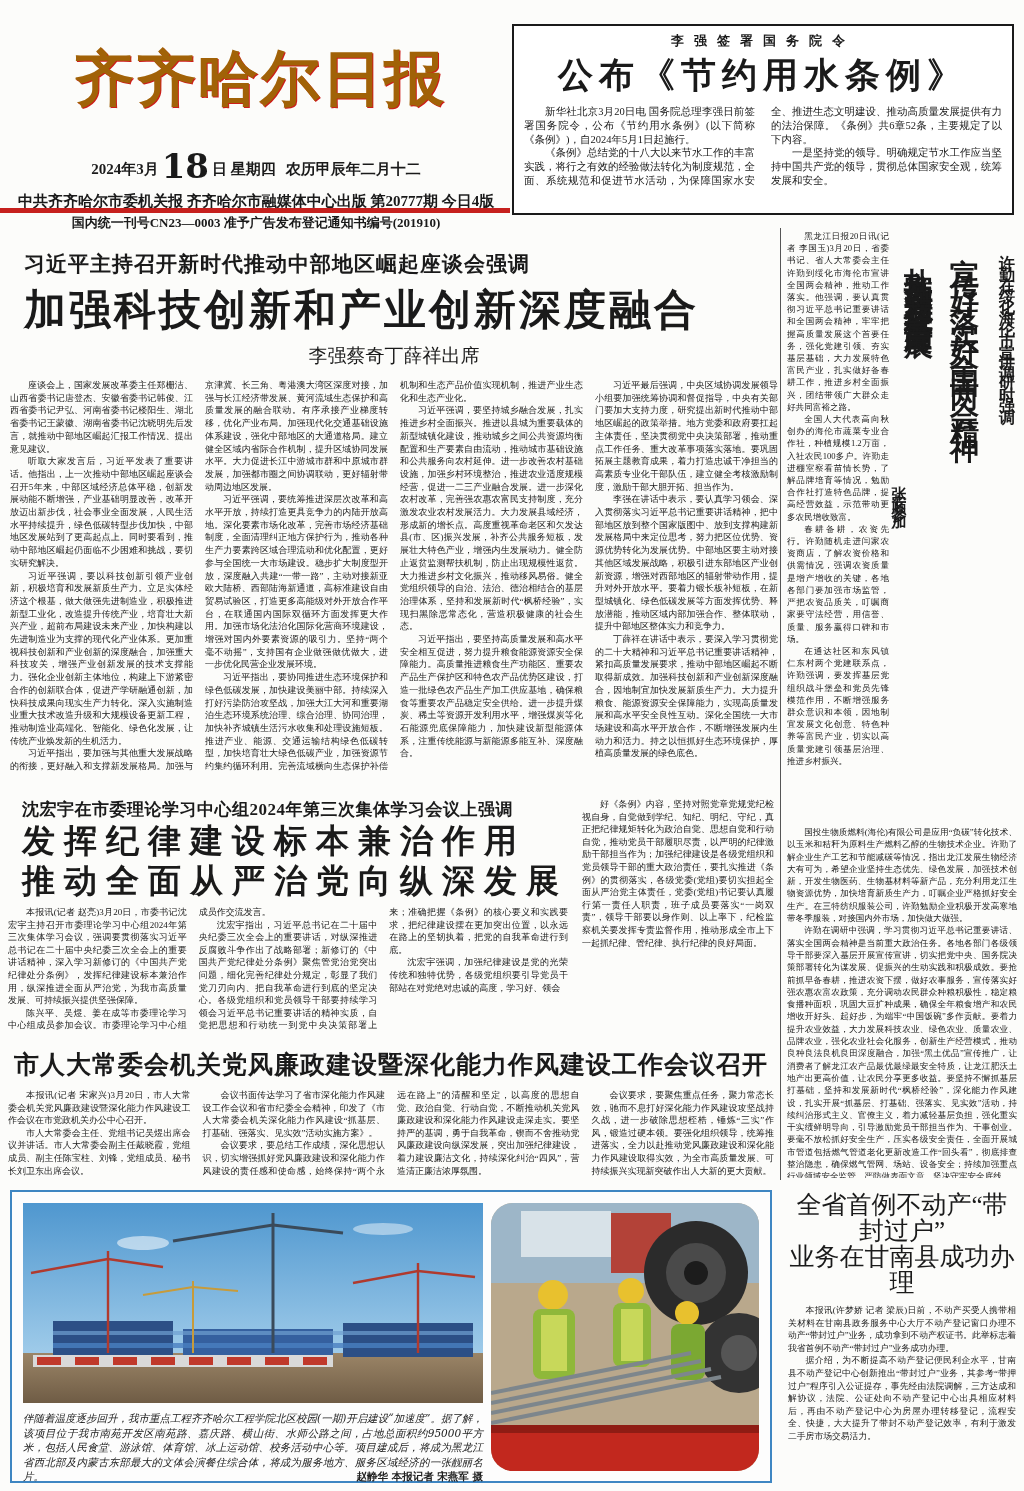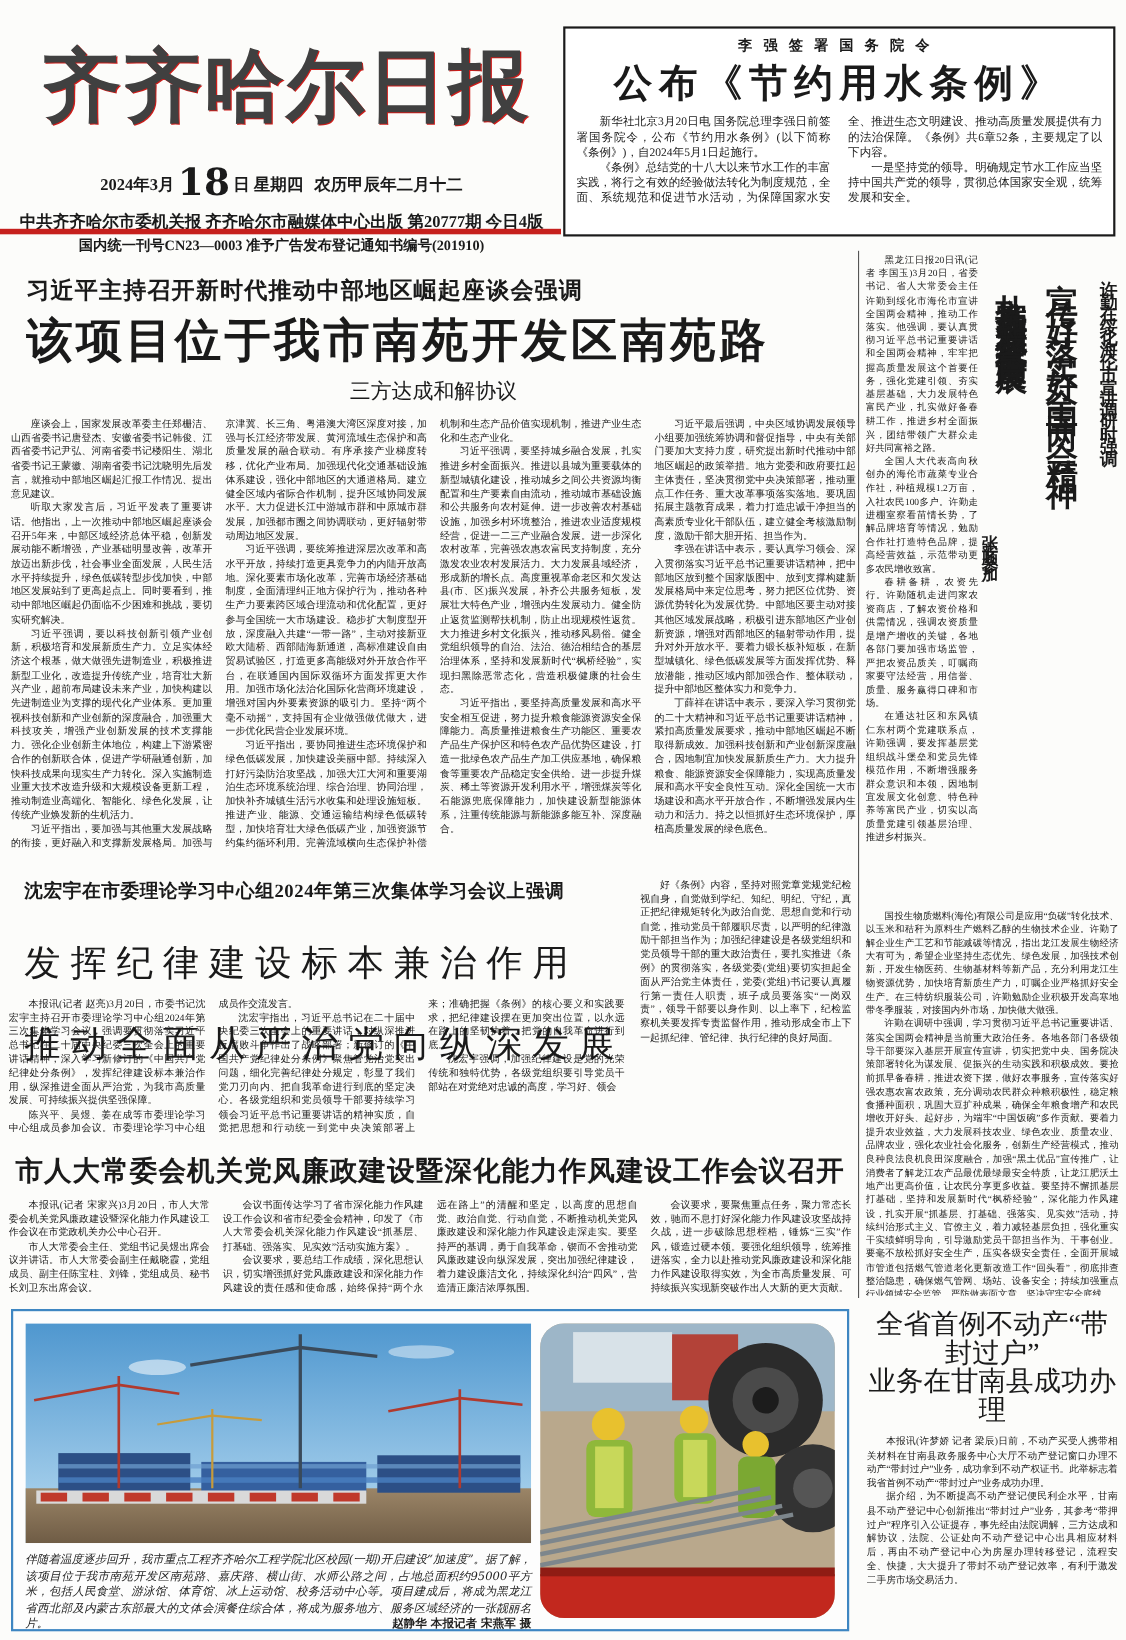--- a/index.html
+++ b/index.html
@@ -5,21 +5,21 @@
   * { margin:0; padding:0; box-sizing:border-box; }
   html,body { background:#e8e8e4; }
   .page {
     position:relative; width:1024px; height:1491px; margin:0 auto;
     background:#fcfcfa; overflow:hidden;
     font-family:"Liberation Serif", serif; color:#1a1a1a;
   }
   
   .masthead-title{
     position:absolute; left:12px; top:14px; width:496px; height:128px;
-    color:#404040; font-weight:bold; font-size:72px; line-height:128px;
+    color:#a16207; font-weight:bold; font-size:60px; line-height:128px;
     text-align:center; letter-spacing:2px;
     font-family:"DejaVu Serif", serif;
     text-shadow:1px 1px 0 #cd1d1a;
   }
   .mast-info{ position:absolute; left:0; top:146px; width:512px; text-align:center; }
   .date-line{ font-size:15px; font-weight:bold; }
   .date-line .big-day{ font-size:34px; font-weight:bold; padding:0 3px; vertical-align:-4px; font-family:"DejaVu Serif", serif;}
   .date-line .lunar{ margin-left:10px; }
   .org-line{ margin-top:6px; font-size:15px; font-weight:bold; }
   .issn-line{ margin-top:3px; font-size:13px; font-weight:bold; }
@@ -59,22 +59,22 @@
   .xq-h2{ position:absolute; right:78px; top:14px; height:574px;
     font-size:29px; font-weight:bold; letter-spacing:4px; }
   .xq-attendee{ position:absolute; left:0px; top:244px; height:140px;
     font-size:15px; font-weight:bold; letter-spacing:7px; }
   .xq-bottom{ margin-top:8px; height:352px; overflow:hidden;
     font-size:8.6px; line-height:12.3px; text-align:justify; }
   
   .disc{ position:absolute; left:8px; top:798px; width:766px; height:246px; }
   .disc-left{ position:absolute; left:0; top:0; width:560px; }
   .disc-kicker{ font-size:17px; font-weight:bold; padding-left:14px; letter-spacing:0.5px; }
-  .disc-h{ font-size:33px; font-weight:normal; letter-spacing:9px; line-height:40px;
-    font-family:"Liberation Sans", sans-serif; padding-left:14px;margin-top:34px; }
+  .disc-h{ font-size:33px; font-weight:bold; letter-spacing:9px; line-height:40px;
+    font-family:"Liberation Sans", sans-serif; padding-left:14px; }
   .disc-body3{ position:absolute; left:0; top:108px; width:560px; height:138px; overflow:hidden;
     column-count:3; column-gap:12px; font-size:9px; line-height:12.6px; text-align:justify; }
   .disc-col4{ position:absolute; right:0; top:0; width:192px; height:246px; overflow:hidden;
     font-size:9px; line-height:12.6px; text-align:justify; }
   
   .npc{ position:absolute; left:8px; top:1048px; width:766px; height:138px; }
   .npc-h{ font-size:25px; font-weight:bold; letter-spacing:1px; text-align:center;
     font-family:"Liberation Sans", sans-serif; }
   .npc-body{ margin-top:8px; height:100px; overflow:hidden;
     column-count:4; column-gap:12px; font-size:9px; line-height:12.6px; text-align:justify; }
@@ -115,22 +115,22 @@
     <div class="water-headline">公布《节约用水条例》</div>
     <div class="water-body body">
         <p>新华社北京3月20日电  国务院总理李强日前签署国务院令，公布《节约用水条例》(以下简称《条例》)，自2024年5月1日起施行。</p>
         <p>《条例》总结党的十八大以来节水工作的丰富实践，将行之有效的经验做法转化为制度规范，全面、系统规范和促进节水活动，为保障国家水安全、推进生态文明建设、推动高质量发展提供有力的法治保障。《条例》共6章52条，主要规定了以下内容。</p>
         <p>一是坚持党的领导。明确规定节水工作应当坚持中国共产党的领导，贯彻总体国家安全观，统筹发展和安全。</p>
       </div>
   </div>
 
   <div class="main-art">
     <div class="main-kicker">习近平主持召开新时代推动中部地区崛起座谈会强调</div>
-    <div class="main-headline">该项目位于我市南苑开发区南苑路</div>
-    <div class="main-sub">三方达成和解协议</div>
+    <div class="main-headline">加强科技创新和产业创新深度融合</div>
+    <div class="main-sub">李强蔡奇丁薛祥出席</div>
     <div class="main-body body">
         <p>座谈会上，国家发展改革委主任郑栅洁、山西省委书记唐登杰、安徽省委书记韩俊、江西省委书记尹弘、河南省委书记楼阳生、湖北省委书记王蒙徽、湖南省委书记沈晓明先后发言，就推动中部地区崛起汇报工作情况、提出意见建议。</p>
         <p>听取大家发言后，习近平发表了重要讲话。他指出，上一次推动中部地区崛起座谈会召开5年来，中部区域经济总体平稳，创新发展动能不断增强，产业基础明显改善，改革开放迈出新步伐，社会事业全面发展，人民生活水平持续提升，绿色低碳转型步伐加快，中部地区发展站到了更高起点上。同时要看到，推动中部地区崛起仍面临不少困难和挑战，要切实研究解决。</p>
         <p>习近平强调，要以科技创新引领产业创新，积极培育和发展新质生产力。立足实体经济这个根基，做大做强先进制造业，积极推进新型工业化，改造提升传统产业，培育壮大新兴产业，超前布局建设未来产业，加快构建以先进制造业为支撑的现代化产业体系。更加重视科技创新和产业创新的深度融合，加强重大科技攻关，增强产业创新发展的技术支撑能力。强化企业创新主体地位，构建上下游紧密合作的创新联合体，促进产学研融通创新，加快科技成果向现实生产力转化。深入实施制造业重大技术改造升级和大规模设备更新工程，推动制造业高端化、智能化、绿色化发展，让传统产业焕发新的生机活力。</p>
         <p>习近平指出，要加强与其他重大发展战略的衔接，更好融入和支撑新发展格局。加强与京津冀、长三角、粤港澳大湾区深度对接，加强与长江经济带发展、黄河流域生态保护和高质量发展的融合联动。有序承接产业梯度转移，优化产业布局。加强现代化交通基础设施体系建设，强化中部地区的大通道格局。建立健全区域内省际合作机制，提升区域协同发展水平。大力促进长江中游城市群和中原城市群发展，加强都市圈之间协调联动，更好辐射带动周边地区发展。</p>
         <p>习近平强调，要统筹推进深层次改革和高水平开放，持续打造更具竞争力的内陆开放高地。深化要素市场化改革，完善市场经济基础制度，全面清理纠正地方保护行为，推动各种生产力要素跨区域合理流动和优化配置，更好参与全国统一大市场建设。稳步扩大制度型开放，深度融入共建“一带一路”，主动对接新亚欧大陆桥、西部陆海新通道，高标准建设自由贸易试验区，打造更多高能级对外开放合作平台，在联通国内国际双循环方面发挥更大作用。加强市场化法治化国际化营商环境建设，增强对国内外要素资源的吸引力。坚持“两个毫不动摇”，支持国有企业做强做优做大，进一步优化民营企业发展环境。</p>
         <p>习近平指出，要协同推进生态环境保护和绿色低碳发展，加快建设美丽中部。持续深入打好污染防治攻坚战，加强大江大河和重要湖泊生态环境系统治理、综合治理、协同治理，加快补齐城镇生活污水收集和处理设施短板。推进产业、能源、交通运输结构绿色低碳转型，加快培育壮大绿色低碳产业，加强资源节约集约循环利用。完善流域横向生态保护补偿机制和生态产品价值实现机制，推进产业生态化和生态产业化。</p>
         <p>习近平强调，要坚持城乡融合发展，扎实推进乡村全面振兴。推进以县城为重要载体的新型城镇化建设，推动城乡之间公共资源均衡配置和生产要素自由流动，推动城市基础设施和公共服务向农村延伸。进一步改善农村基础设施，加强乡村环境整治，推进农业适度规模经营，促进一二三产业融合发展。进一步深化农村改革，完善强农惠农富民支持制度，充分激发农业农村发展活力。大力发展县域经济，形成新的增长点。高度重视革命老区和欠发达县(市、区)振兴发展，补齐公共服务短板，发展壮大特色产业，增强内生发展动力。健全防止返贫监测帮扶机制，防止出现规模性返贫。大力推进乡村文化振兴，推动移风易俗。健全党组织领导的自治、法治、德治相结合的基层治理体系，坚持和发展新时代“枫桥经验”，实现扫黑除恶常态化，营造积极健康的社会生态。</p>
         <p>习近平指出，要坚持高质量发展和高水平安全相互促进，努力提升粮食能源资源安全保障能力。高质量推进粮食生产功能区、重要农产品生产保护区和特色农产品优势区建设，打造一批绿色农产品生产加工供应基地，确保粮食等重要农产品稳定安全供给。进一步提升煤炭、稀土等资源开发利用水平，增强煤炭等化石能源兜底保障能力，加快建设新型能源体系，注重传统能源与新能源多能互补、深度融合。</p>
         <p>习近平最后强调，中央区域协调发展领导小组要加强统筹协调和督促指导，中央有关部门要加大支持力度，研究提出新时代推动中部地区崛起的政策举措。地方党委和政府要扛起主体责任，坚决贯彻党中央决策部署，推动重点工作任务、重大改革事项落实落地。要巩固拓展主题教育成果，着力打造忠诚干净担当的高素质专业化干部队伍，建立健全考核激励制度，激励干部大胆开拓、担当作为。</p>

